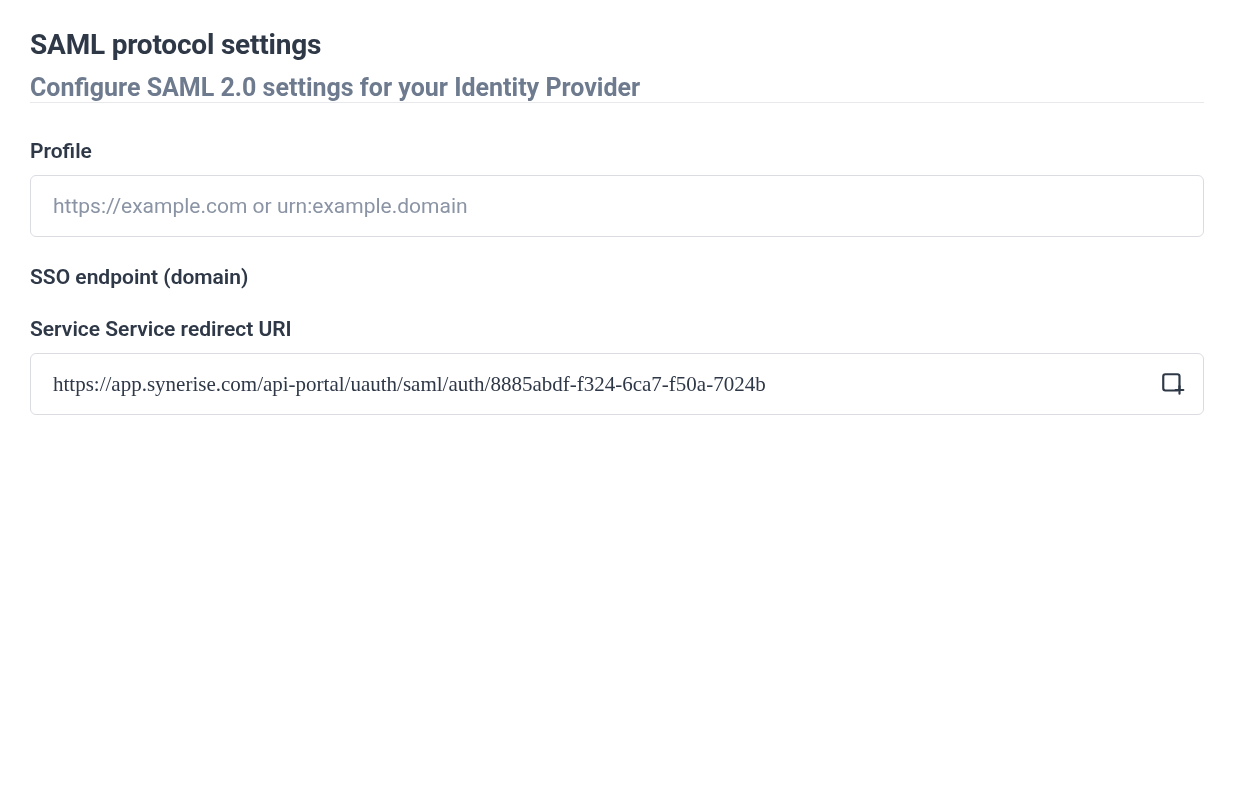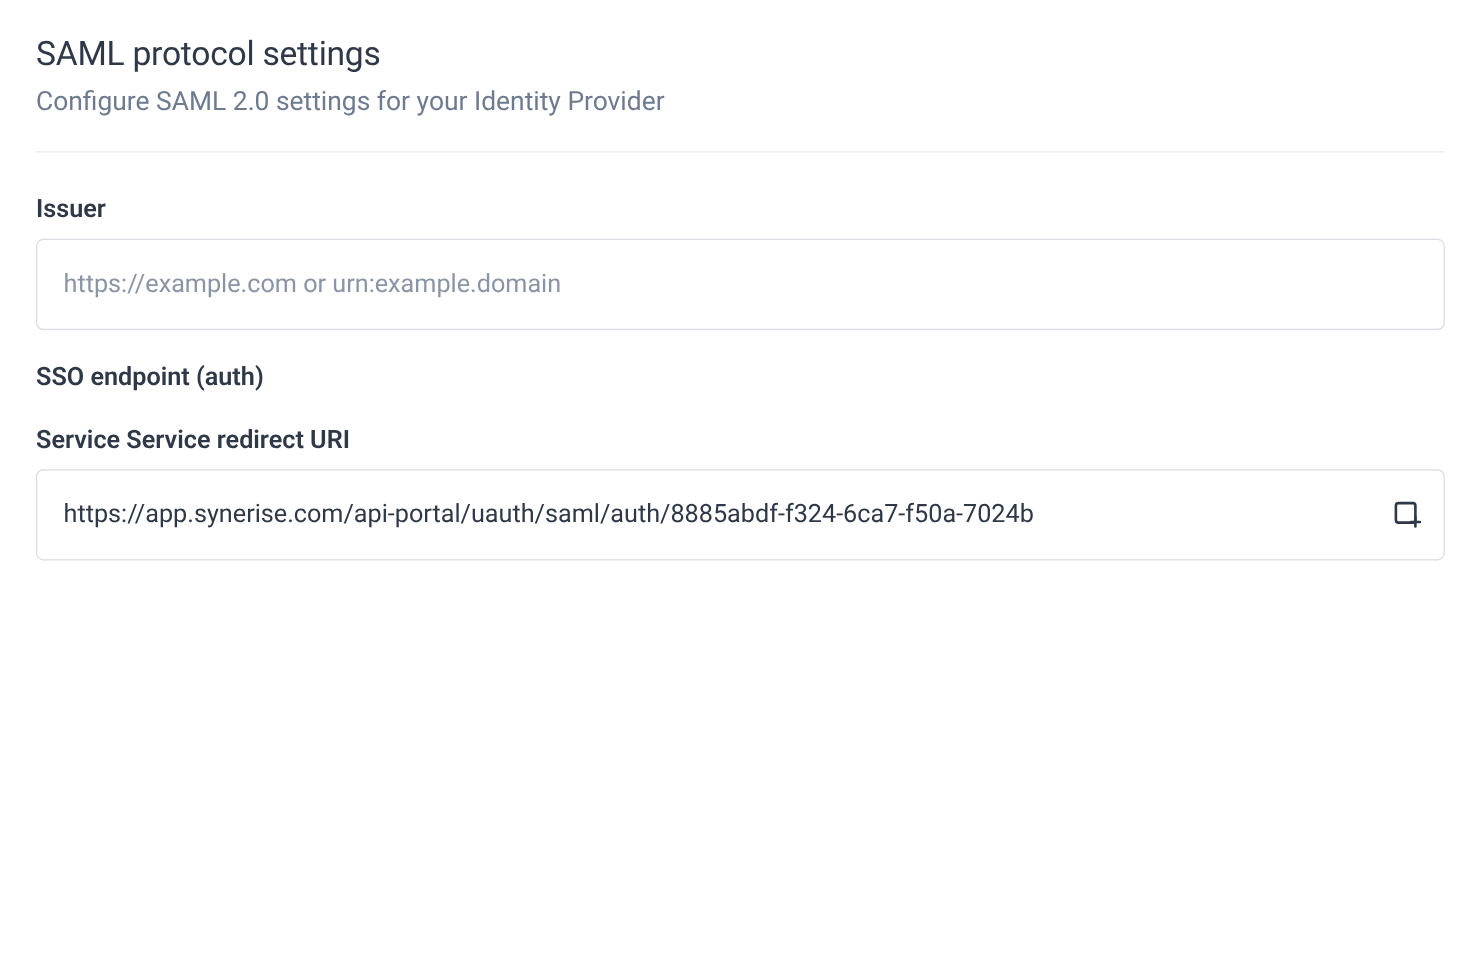--- a/index.html
+++ b/index.html
@@ -9,65 +9,65 @@
     }
     body {
       font-family: -apple-system, BlinkMacSystemFont, "Segoe UI", Roboto, "Helvetica Neue", Arial, sans-serif;
       background: #ffffff;
       padding: 28px 30px;
       color: #2e3847;
       width: 1234px;
     }
     .section-title {
       font-size: 28px;
-      font-weight: 400;
+      font-weight: 700;
       color: #2e3847;
       margin-bottom: 12px;
       letter-spacing: -0.2px;
     }
     .section-subtitle {
-      font-size: 22px;
+      font-size: 25px;
       color: #6e7b8f;
-      font-weight: 400;
-      margin-bottom: 28px;
+      font-weight: 700;
     }
     .divider {
       border: none;
       border-top: 1px solid #e8e9ec;
       margin-bottom: 36px;
     }
     .field-group {
       margin-bottom: 28px;
     }
     .field-label {
       display: block;
       font-size: 21px;
       font-weight: 600;
       color: #2e3847;
       margin-bottom: 12px;
     }
     .field-input {
       width: 100%;
-      height: 76px;
+      height: 62px;
       padding: 0 22px;
       font-size: 21px;
       color: #2e3847;
       background: #ffffff;
       border: 1px solid #dadce2;
       border-radius: 6px;
       outline: none;
       font-family: inherit;
     }
     .field-input::placeholder {
       color: #8a94a4;
     }
     .input-with-icon {
       position: relative;
       display: flex;
       align-items: center;
+      font-family: Liberation Serif, serif;
     }
     .input-with-icon .field-input {
       padding-right: 58px;
       text-overflow: ellipsis;
       white-space: nowrap;
       overflow: hidden;
     }
     .copy-btn {
       position: absolute;
       right: 14px;
@@ -94,26 +94,26 @@
   </style>
 </head>
 <body>
 
 <h1 class="section-title">SAML protocol settings</h1>
 <p class="section-subtitle">Configure SAML 2.0 settings for your Identity Provider</p>
 
 <hr class="divider">
 
 <div class="field-group">
-  <label class="field-label">Issuer</label>
+  <label class="field-label">Profile</label>
   <input type="text" class="field-input" placeholder="https://example.com or urn:example.domain" style="">
 </div>
 
 <div class="field-group">
-  <label class="field-label">SSO endpoint (auth)</label>
+  <label class="field-label">SSO endpoint (domain)</label>
 </div>
 
 <div class="field-group">
 </div>
 
 <div class="field-group">
   <label class="field-label">Service Service redirect URI</label>
   <div class="input-with-icon">
     <input type="text" class="field-input readonly-input" readonly="" value="https://app.synerise.com/api-portal/uauth/saml/auth/8885abdf-f324-6ca7-f50a-7024b" style="">
     <button class="copy-btn" aria-label="Copy">

